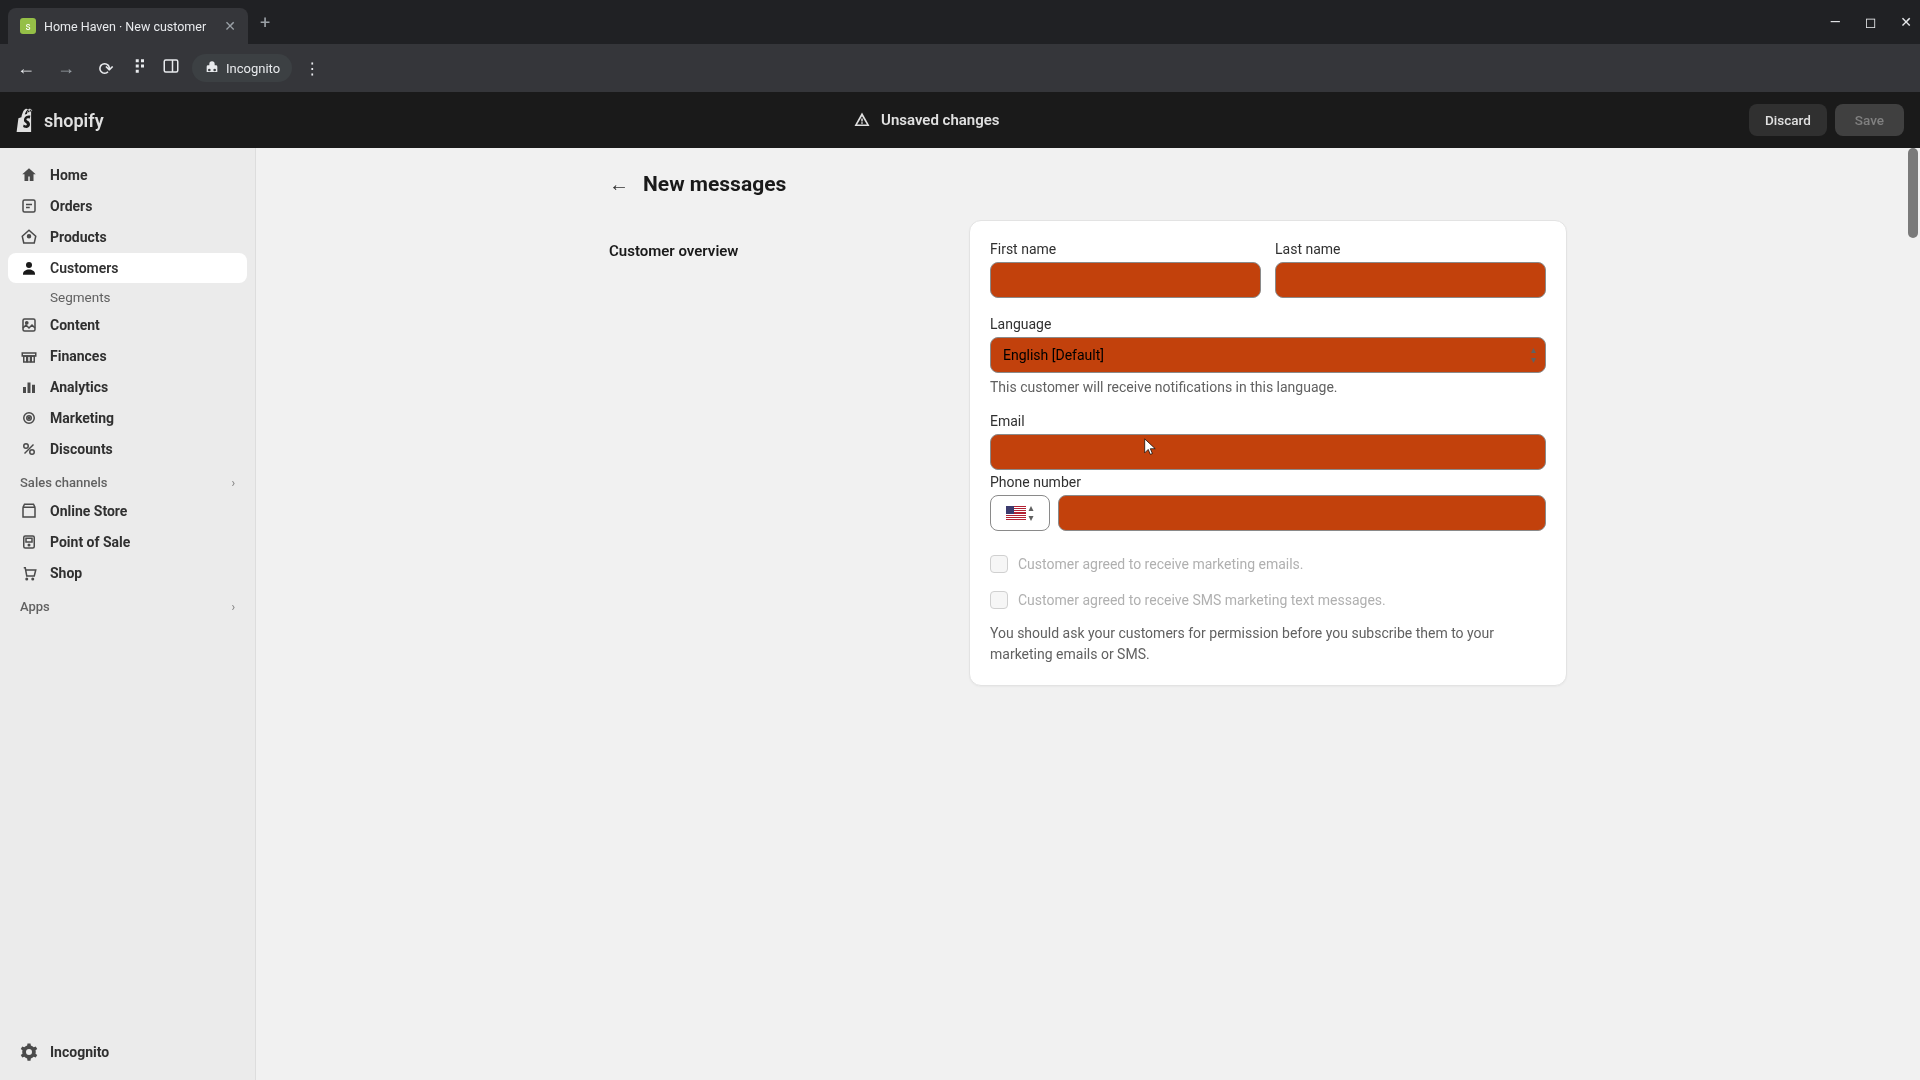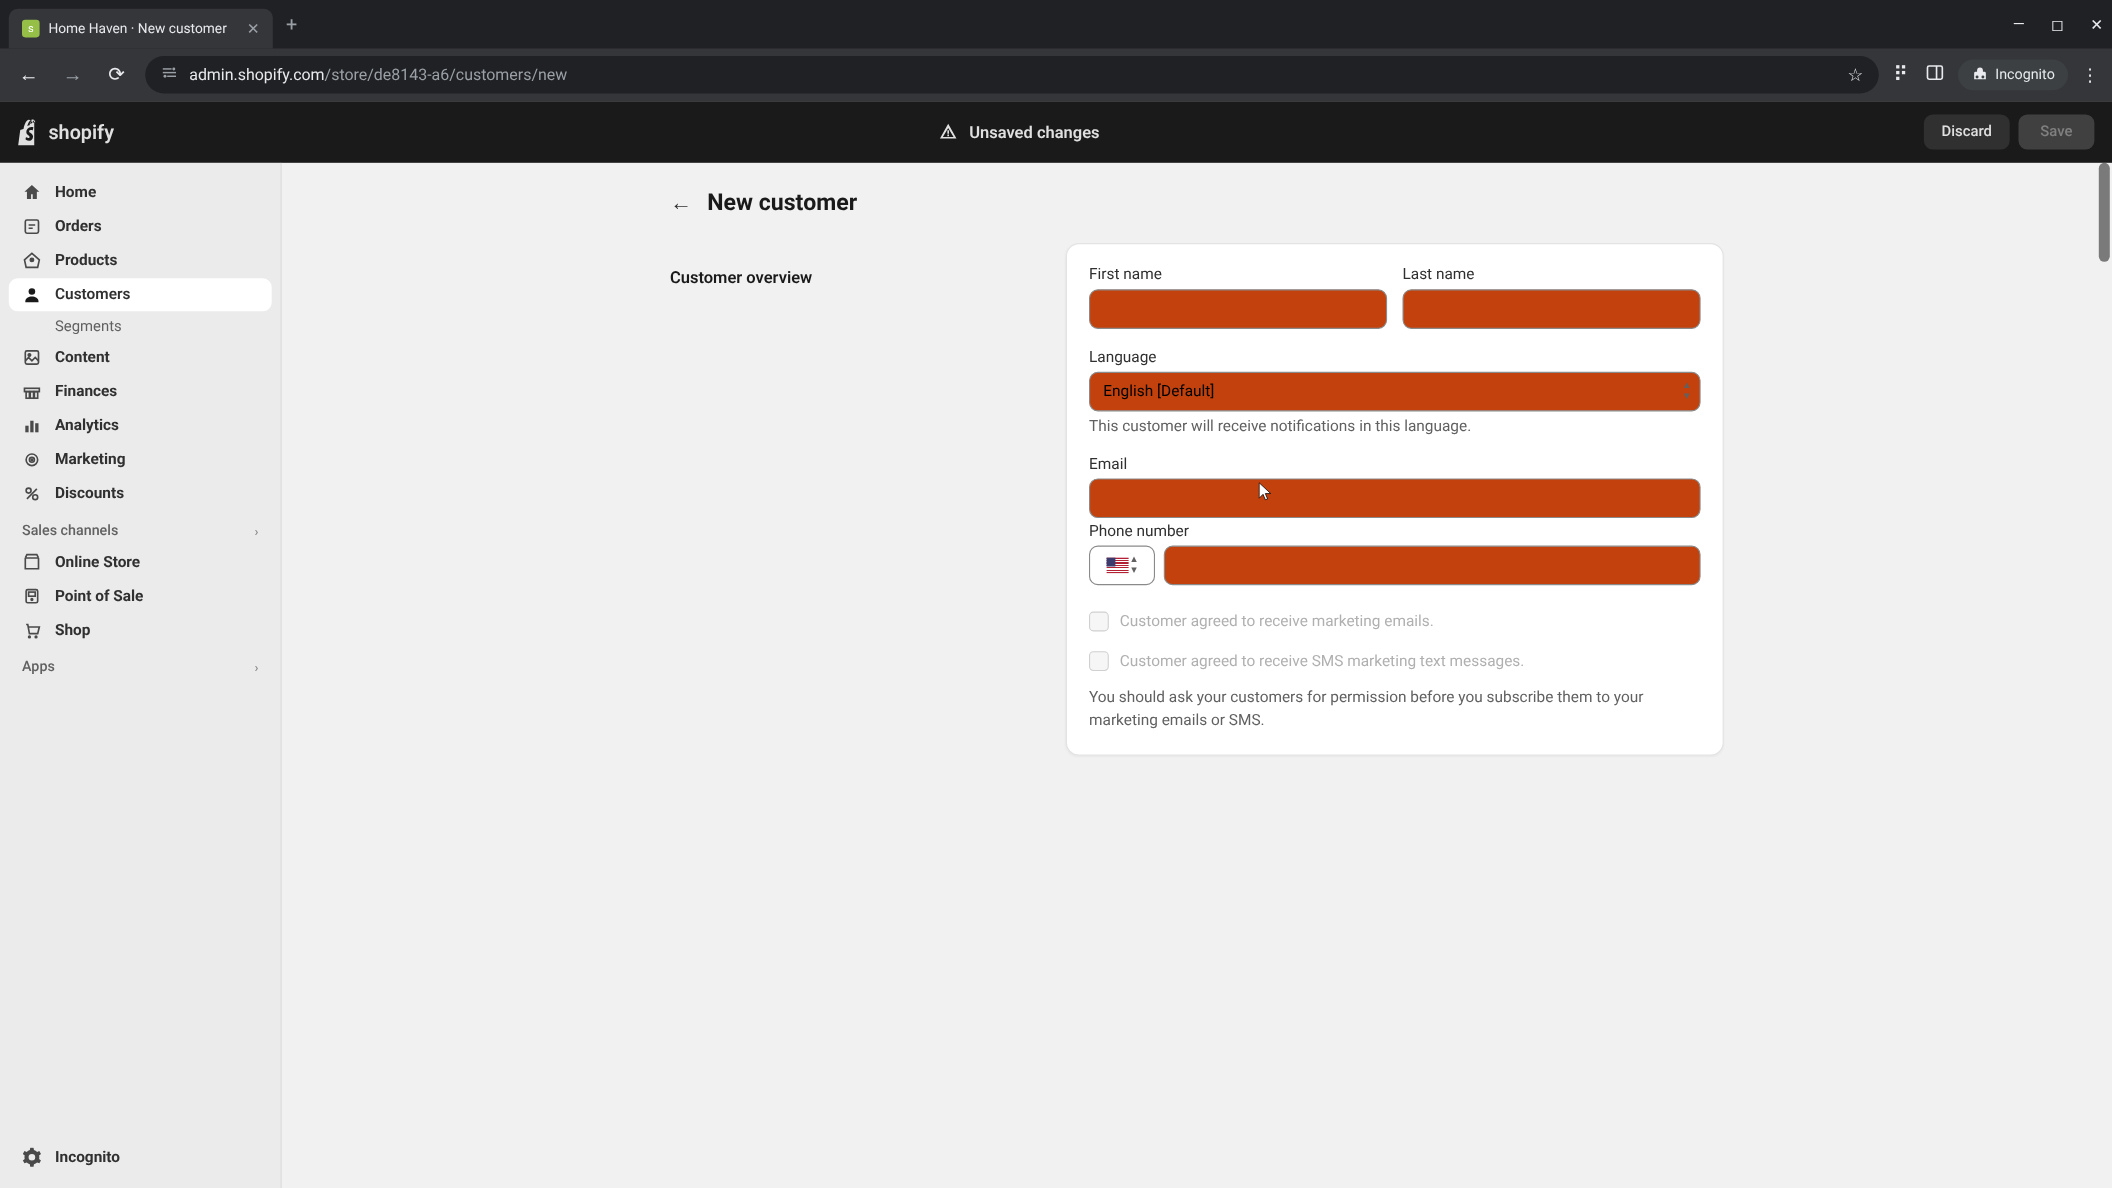--- a/index.html
+++ b/index.html
@@ -96,35 +96,20 @@
     <span>―</span>
     <span>◻</span>
     <span>✕</span>
   </div>
 </div>
 
 <div class="browser-toolbar">
   <span class="nav-btn enabled">←</span>
   <span class="nav-btn">→</span>
   <span class="nav-btn enabled">⟳</span>
-  <div class="url-bar">
-    <span class="site-info">
-      <svg width="16" height="16" viewBox="0 0 24 24" fill="#9aa0a6">
-          <rect x="3" y="6" width="12" height="2"></rect>
-          <rect x="3" y="11" width="18" height="2"></rect>
-          <rect x="9" y="16" width="12" height="2"></rect>
-          <circle cx="18" cy="7" r="2"></circle>
-          <circle cx="6" cy="17" r="2"></circle>
-        </svg>
-    </span>
-    <span class="url-text">
-      <span class="host">admin.shopify.com</span><span class="path">/store/de8143-a6/customers/new</span>
-    </span>
-    <span class="toolbar-icon">☆</span>
-  </div>
   <span class="toolbar-icon">
     <svg width="18" height="18" viewBox="0 0 24 24" fill="#e8eaed">
         <rect x="5" y="3" width="4" height="4"></rect>
         <rect x="5" y="10" width="4" height="4"></rect>
         <rect x="5" y="17" width="4" height="4"></rect>
         <rect x="12" y="3" width="4" height="4"></rect>
         <rect x="12" y="10" width="4" height="4"></rect>
       </svg>
   </span>
   <span class="toolbar-icon">
@@ -300,21 +285,21 @@
             </svg>
           </span>
         <span>Incognito</span>
       </div>
     </nav>
 
     <main class="main-content">
       <div class="scroll-thumb"></div>
       <div class="page-header">
         <span class="back-arrow">←</span>
-        <h1 class="page-title">New customer</h1>
+        <h1 class="page-title">New messages</h1>
       </div>
 
       <div class="form-section">
         <div class="section-label">Customer overview</div>
         <div class="card">
 
           <div class="field-row">
             <div class="field">
               <label class="field-label">First name</label>
               <input class="text-input" style="">

